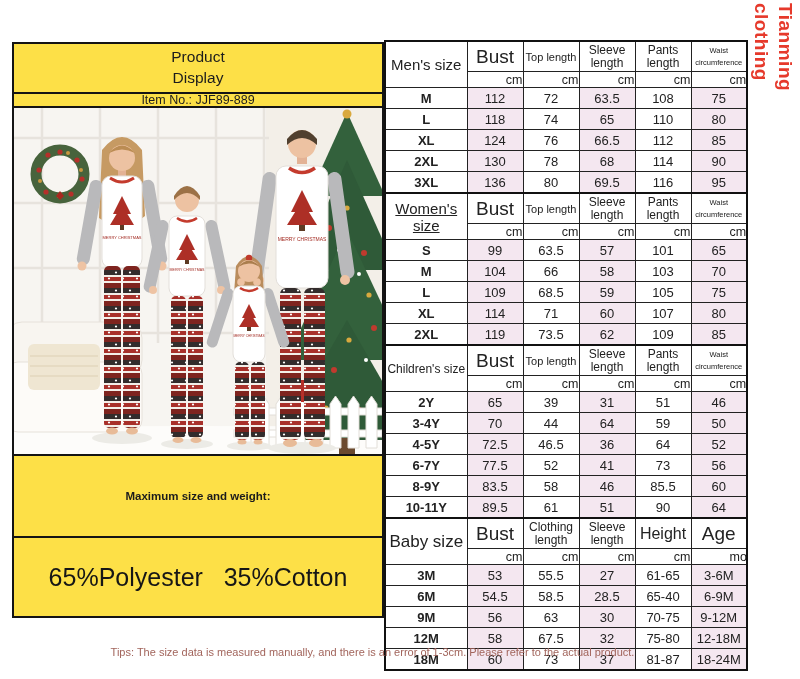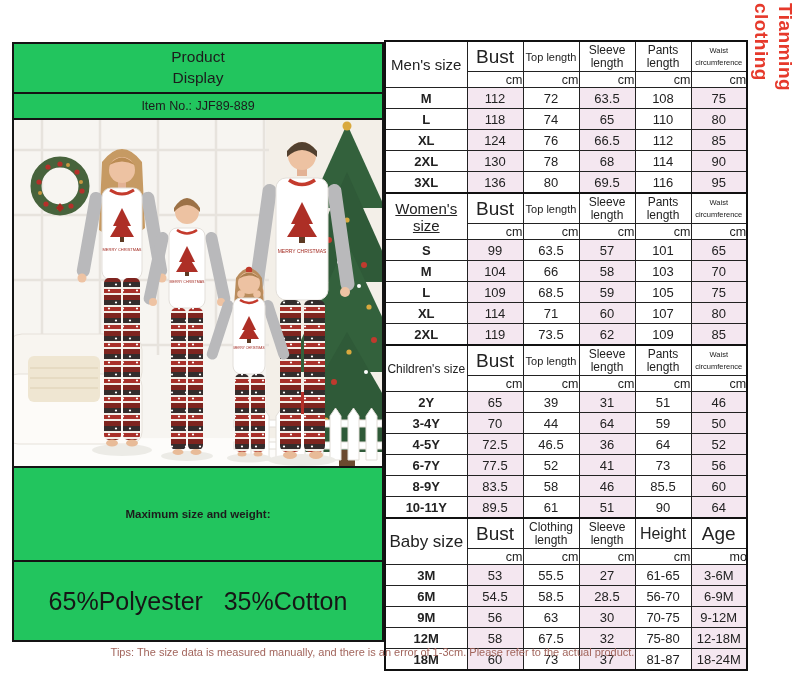--- a/index.html
+++ b/index.html
@@ -6,28 +6,28 @@
   .page{position:relative;width:800px;height:679px;background:#ffffff;
         font-family:"Liberation Sans",sans-serif;color:#222;overflow:hidden;}
 
   
   .brand{position:absolute;top:3px;right:3px;height:125px;
          writing-mode:vertical-rl;white-space:pre-line;
          font-size:19px;font-weight:bold;line-height:1.25;letter-spacing:.5px;}
 
   
   .left-panel{position:absolute;left:12px;top:42px;width:372px;}
-  .box{box-sizing:border-box;border:2px solid #141414;background:#22c55e;
+  .box{box-sizing:border-box;border:2px solid #141414;background:#fde047;
        display:flex;align-items:center;justify-content:center;margin-top:-2px;}
   .box:first-child{margin-top:0;}
   .box-product{height:52px;font-size:15.5px;line-height:1.35;white-space:pre-line;text-align:center;color:#1c1c1c;}
-  .box-item{height:28px;font-size:12.5px;color:#1c1c1c;}
+  .box-item{height:16px;font-size:12.5px;color:#1c1c1c;}
   .box-photo{height:350px;padding:0;display:block;overflow:hidden;}
   .box-photo svg{display:block;width:100%;height:100%;}
-  .box-maxw{height:96px;flex-direction:row;justify-content:center;gap:9px;text-align:center;}
+  .box-maxw{height:84px;flex-direction:row;justify-content:center;gap:9px;text-align:center;}
   .maxw-title{font-size:11.5px;font-weight:600;color:#1c1c1c;}
   .maxw-detail{font-size:7.8px;color:#4d4d4d;}
   .box-fabric{height:82px;font-size:25px;color:#161616;white-space:pre;}
 
   
   .tables{position:absolute;left:384px;top:40px;width:366px;}
   table.size-table{border-collapse:collapse;table-layout:fixed;width:364px;
                    border:2px solid #111;margin-top:-2px;background:#fff;}
   table.size-table:first-child{margin-top:0;}
   .size-table th,.size-table td{border:1px solid #222;text-align:center;
@@ -500,21 +500,21 @@
             <td class="val">55.5</td>
             <td class="val pink">27</td>
             <td class="val">61-65</td>
             <td class="val pink">3-6M</td>
           </tr>
           <tr class="data-row">
             <th class="size-cell">6M</th>
             <td class="val pink">54.5</td>
             <td class="val">58.5</td>
             <td class="val pink">28.5</td>
-            <td class="val">56-70</td>
+            <td class="val">65-40</td>
             <td class="val pink">6-9M</td>
           </tr>
           <tr class="data-row">
             <th class="size-cell">9M</th>
             <td class="val pink">56</td>
             <td class="val">63</td>
             <td class="val pink">30</td>
             <td class="val">70-75</td>
             <td class="val pink">9-12M</td>
           </tr>

